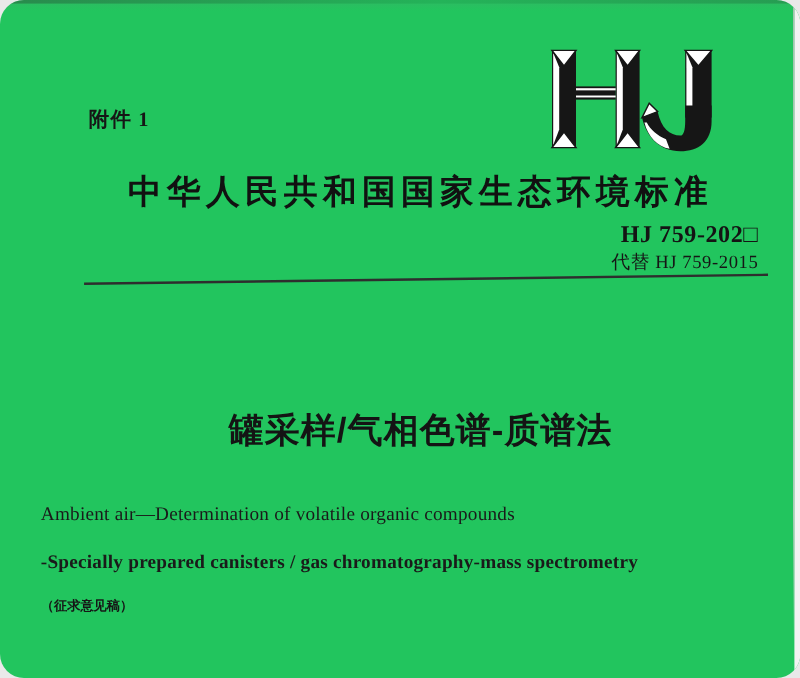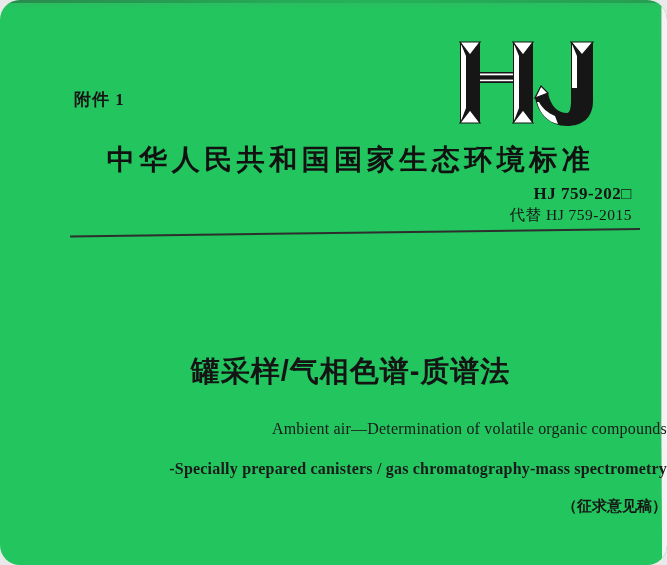--- a/index.html
+++ b/index.html
@@ -39,51 +39,51 @@
     position:absolute;left:34px;top:141px;width:633px;
     text-align:center;white-space:nowrap;
     font-size:28px;font-weight:bold;letter-spacing:4.5px;
     color:#111;
   }
   .std-num-block{
     position:absolute;right:35px;top:184px;
     text-align:right;line-height:1.2;
   }
   .std-num{
-    font-size:17px;font-weight:600;letter-spacing:.5px;
+    font-size:20px;font-weight:600;letter-spacing:.5px;
     font-family:"Liberation Serif","DejaVu Sans",serif;
     white-space:nowrap;color:#141414;
   }
   .std-replaces{
     margin-top:2px;font-size:15.5px;letter-spacing:.5px;
     white-space:nowrap;color:#161616;margin-left:36px;
   }
   .rule{
     position:absolute;left:70px;top:228px;width:570px;height:2px;
     background:#2e2e2e;
     transform:rotate(-0.75deg);transform-origin:100% 50%;
   }
   .title-cn{
     position:absolute;left:34px;width:633px;text-align:center;
     font-family:"Liberation Sans","DejaVu Sans",sans-serif;
     font-weight:bold;font-size:29px;letter-spacing:1px;
     color:#141414;white-space:nowrap;
   }
   .title-cn.l1{top:314px;}
-  .title-cn.l2{top:352px;text-align:center;}
+  .title-cn.l2{top:339px;text-align:center;}
   .title-en{
-    position:absolute;left:34px;width:633px;text-align:right;
+    position:absolute;left:34px;width:633px;text-align:left;
     font-size:16px;color:#1a1a1a;white-space:nowrap;letter-spacing:.2px;
   }
   .title-en.l1{top:420px;}
   .title-en.l2{top:460px;font-weight:bold;}
   .draft-note{
-    position:absolute;left:34px;top:497px;width:633px;text-align:right;
+    position:absolute;left:34px;top:497px;width:633px;text-align:left;
     font-family:"Liberation Sans","DejaVu Sans",sans-serif;
-    font-weight:bold;font-size:15px;color:#161616;white-space:nowrap;
+    font-weight:bold;font-size:11px;color:#161616;white-space:nowrap;
   }
 </style>
 </head>
 <body>
 
 <div class="scan">
 
   <div class="edge-top"></div>
   <div class="edge-top-fade"></div>
   <div class="edge-right-col"></div>

